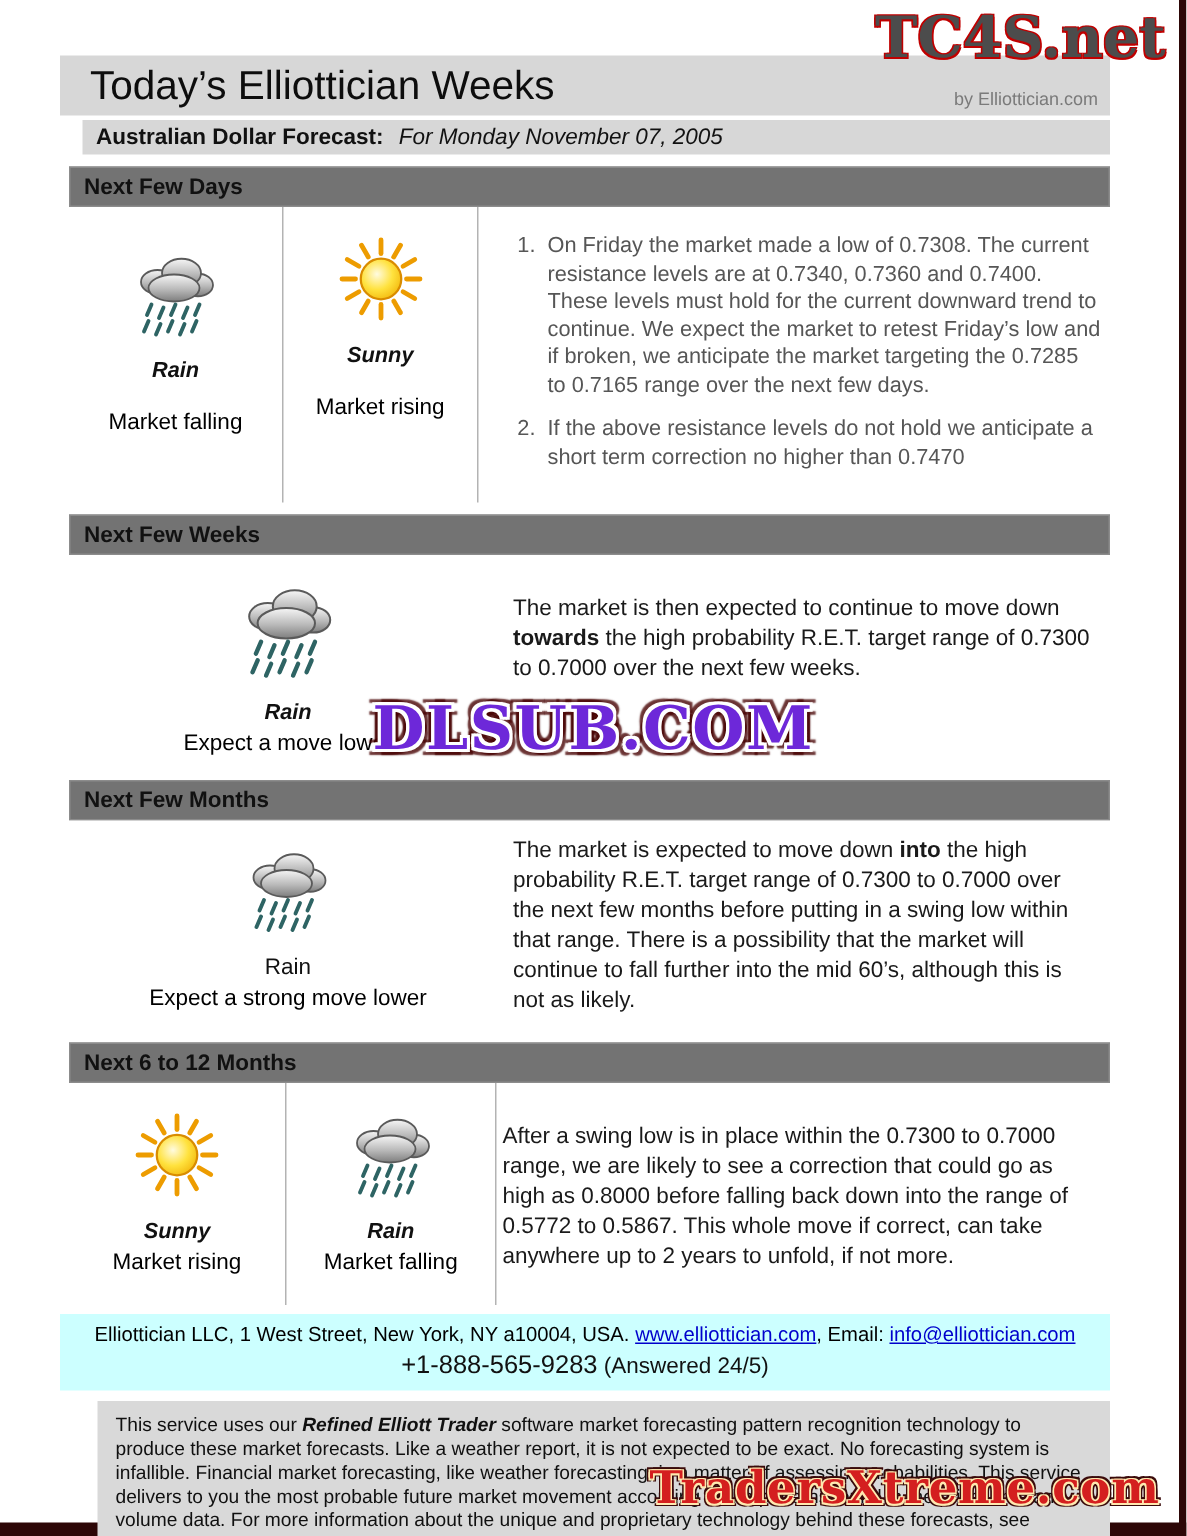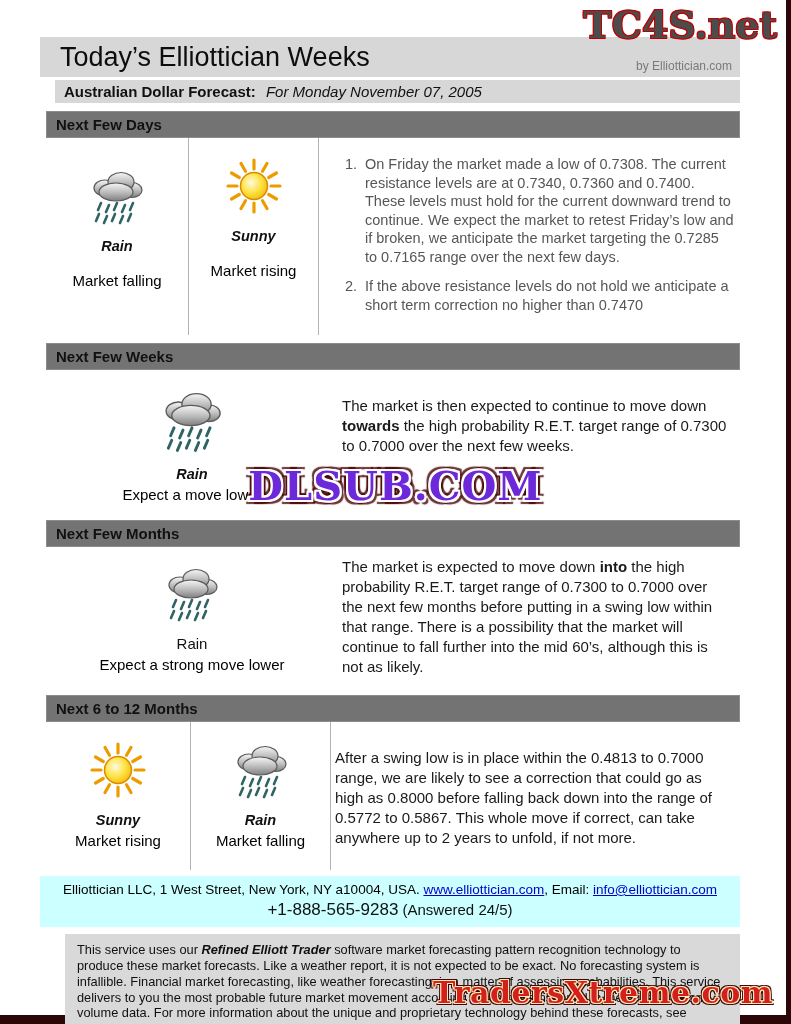--- a/index.html
+++ b/index.html
@@ -209,21 +209,21 @@
             <div class="icon-label">Sunny</div>
             <div class="icon-caption tight">Market rising</div>
           </div>
           <div class="icon-cell cell-r">
             <svg class="wicon">
                 <use href="#icon-rain"></use>
               </svg>
             <div class="icon-label">Rain</div>
             <div class="icon-caption tight">Market falling</div>
           </div>
-          <p class="sec-text">After a swing low is in place within the 0.4813 to 0.7000 range, we are likely to see a correction that could go as high as 0.8000 before falling back down into the range of 0.5772 to 0.5867. This whole move if correct, can take anywhere up to 2 years to unfold, if not more.</p>
+          <p class="sec-text">After a swing low is in place within the 0.7300 to 0.7000 range, we are likely to see a correction that could go as high as 0.8000 before falling back down into the range of 0.5772 to 0.5867. This whole move if correct, can take anywhere up to 2 years to unfold, if not more.</p>
         </div>
       </div>
 
     </div>
 
     <div class="footer-cyan">
       <div class="footer-line1"><span>Elliottician LLC, 1 West Street, New York, NY a10004, USA. </span><a class="lnk" href="#">www.elliottician.com</a><span>, Email: </span><a class="lnk" href="#">info@elliottician.com</a></div>
       <div class="footer-line2"><span class="phone">+1-888-565-9283</span><span class="phone-note"> (Answered 24/5)</span></div>
     </div>
 

